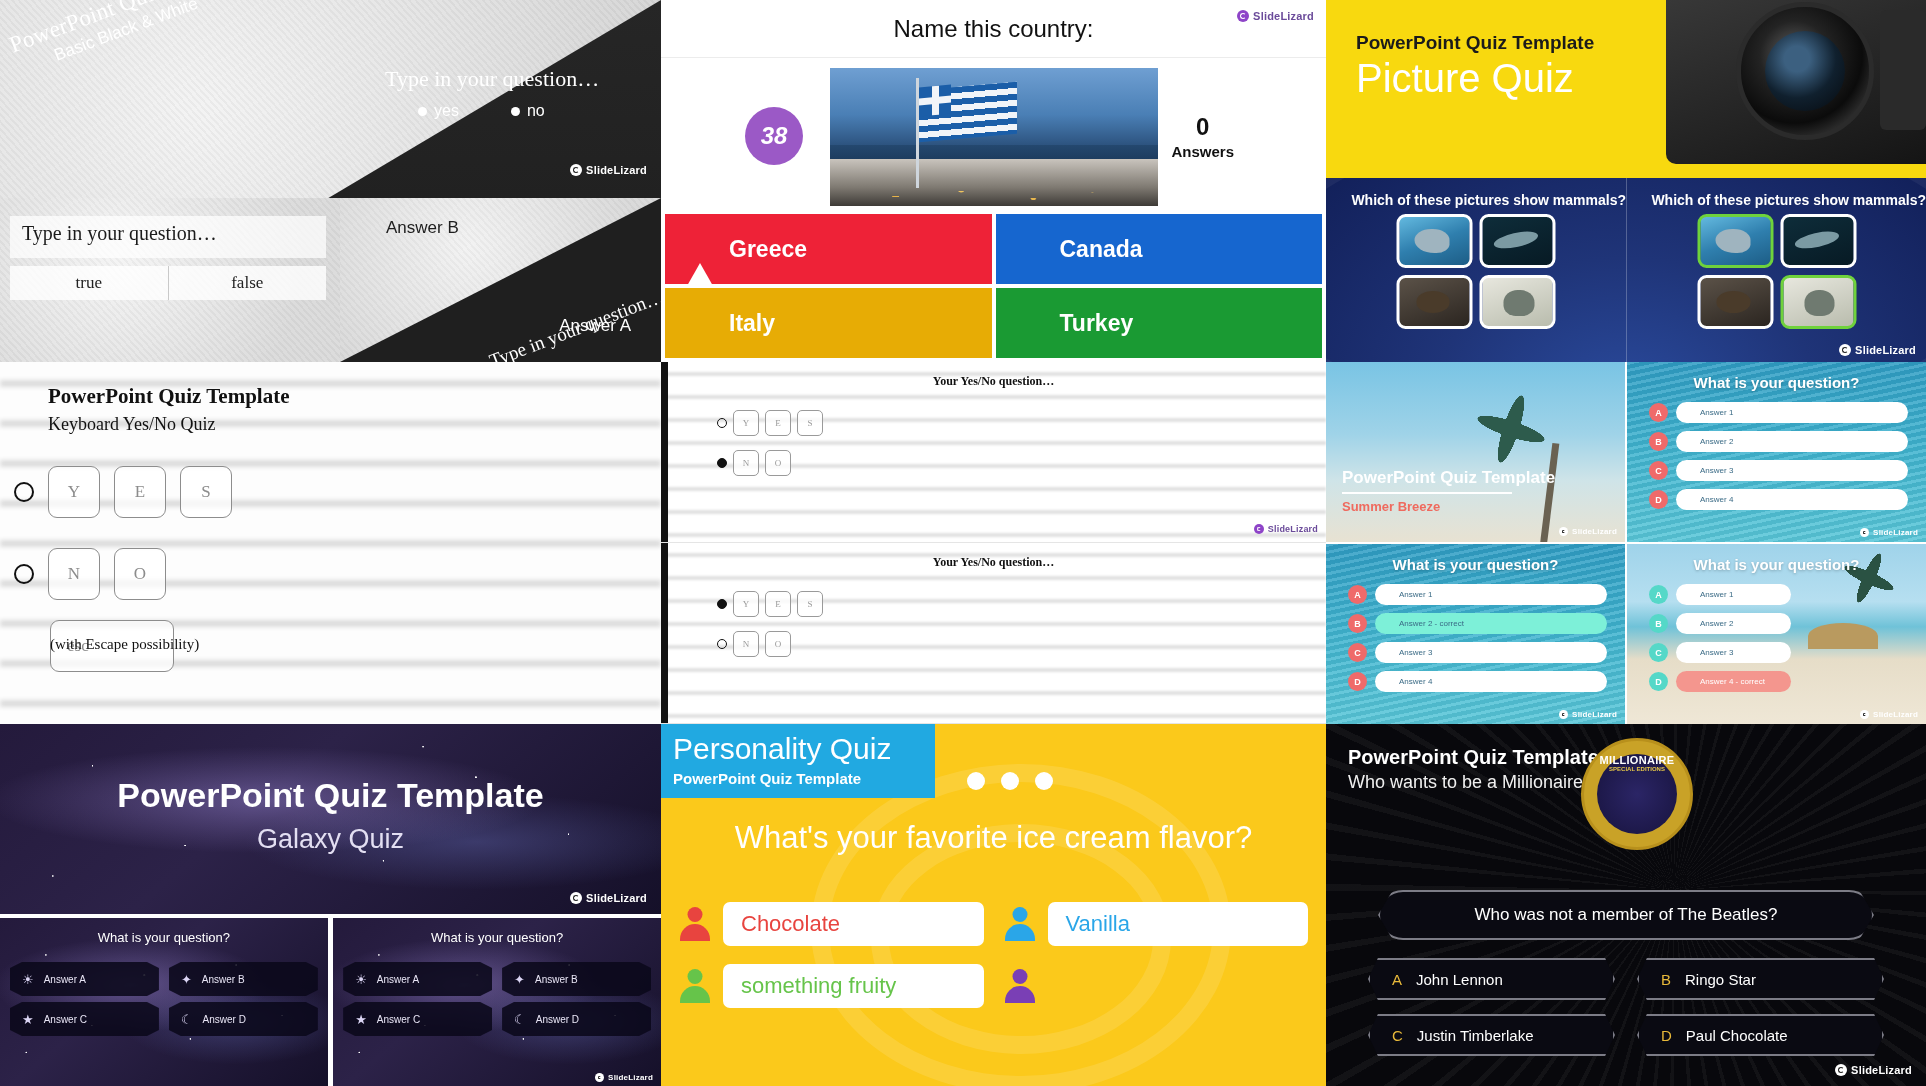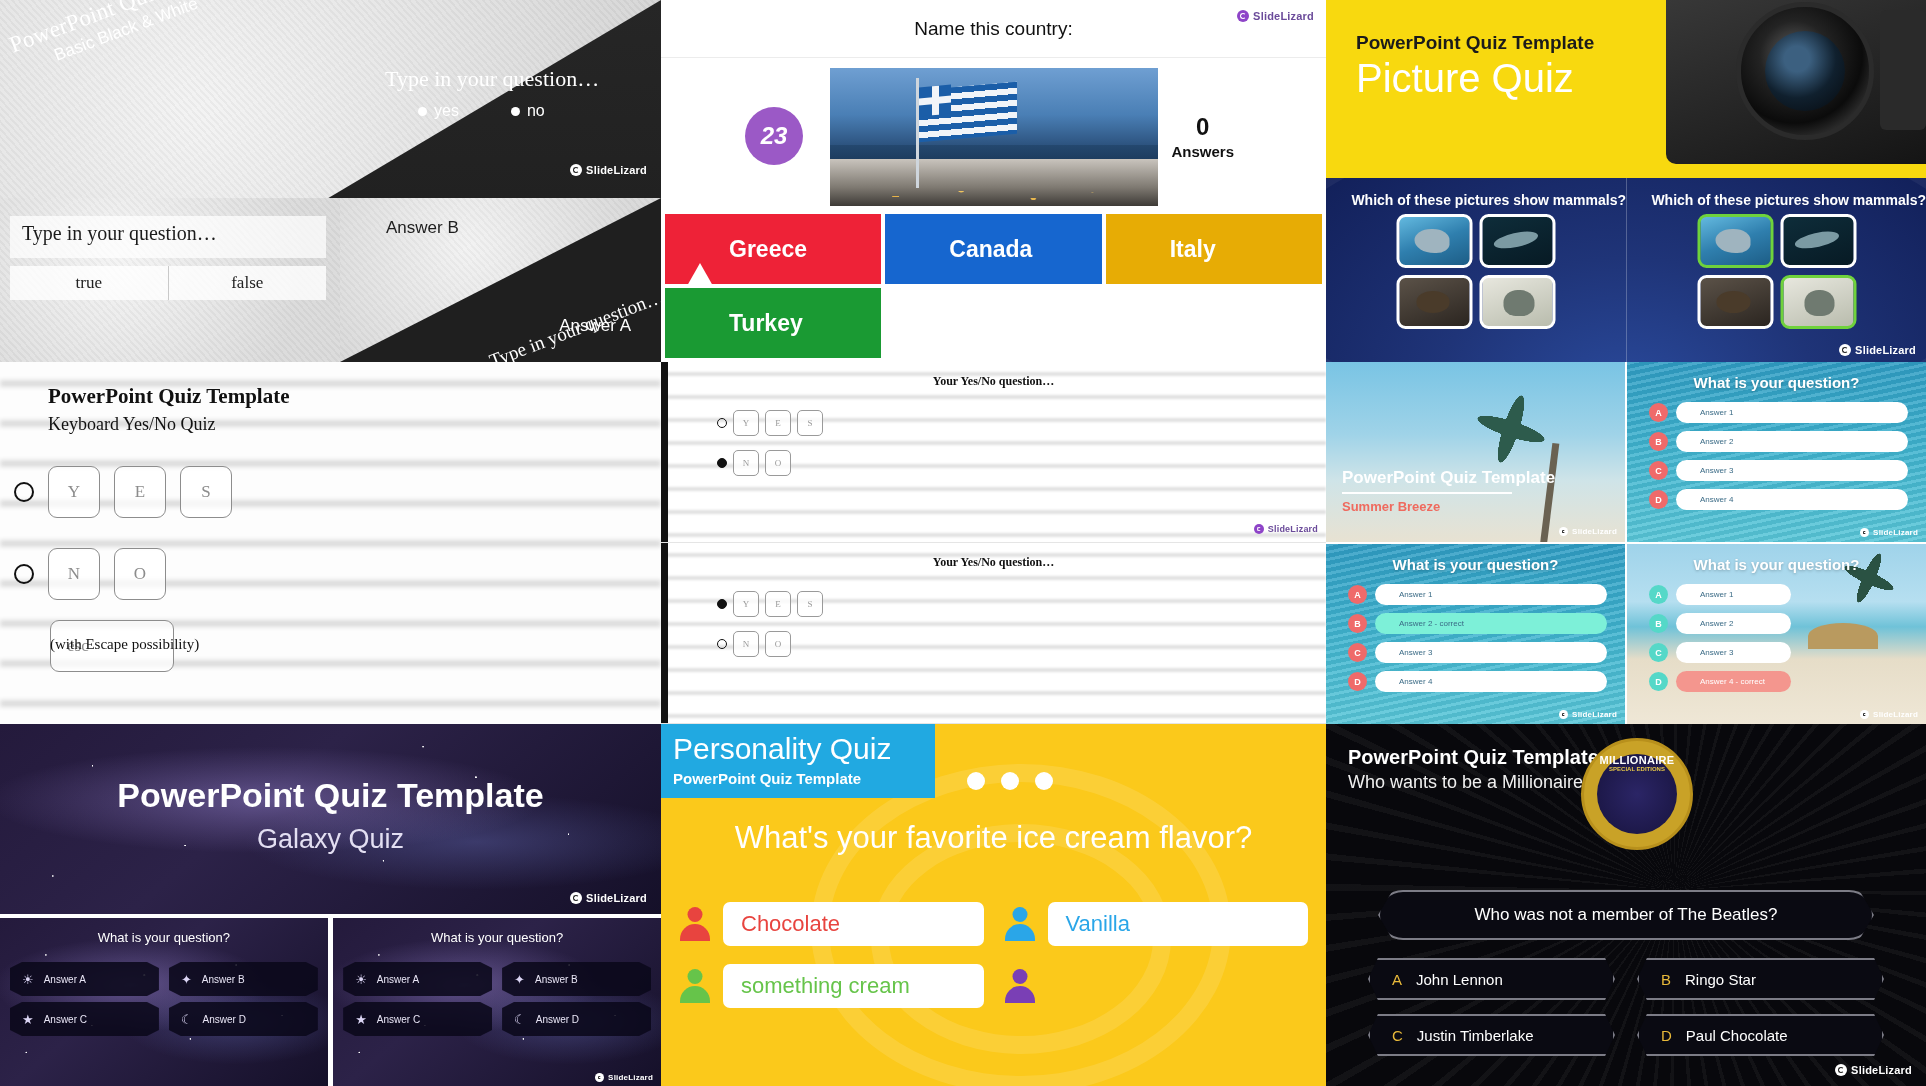--- a/index.html
+++ b/index.html
@@ -122,21 +122,21 @@
     font-family: "Liberation Serif", serif; font-size: 19px; color: #fff;
     transform: rotate(-21deg); transform-origin: right bottom; white-space: nowrap;
   }
 
   
   .ntc { background: #fff; position: absolute; inset: 0; display: flex; flex-direction: column; }
   .ntc-head {
     height: 58px; display: flex; align-items: center; justify-content: center;
     position: relative; border-bottom: 1px solid #ececec;
   }
-  .ntc-head h2 { font-size: 19px; font-weight: 400; color: #111; }
+  .ntc-head h2 { font-size: 24px; font-weight: 400; color: #111; }
   .ntc-mid { flex: 1; display: flex; align-items: center; position: relative; }
   .ntc-badge {
     position: absolute; left: 84px; top: 50%; transform: translateY(-50%);
     width: 58px; height: 58px; border-radius: 50%; background: #9b59c6;
     color: #fff; font-size: 24px; font-weight: bold; font-style: italic;
     display: flex; align-items: center; justify-content: center;
   }
   .ntc-img {
     position: absolute; left: 50%; transform: translateX(-50%); top: 10px;
     width: 328px; height: 138px; overflow: hidden;
@@ -165,21 +165,21 @@
   .ntc-flag .canton {
     position: absolute; left: 3px; top: 4px; width: 32px; height: 29px; background: #1b5ea8;
     transform: skewY(-5deg);
   }
   .ntc-flag .cross-v { position: absolute; left: 16px; top: 4px; width: 7px; height: 29px; background: #f1f4f8; transform: skewY(-5deg);}
   .ntc-flag .cross-h { position: absolute; left: 3px; top: 15px; width: 32px; height: 7px; background: #f1f4f8; transform: skewY(-5deg);}
   .ntc-ans { position: absolute; right: 92px; top: 50%; transform: translateY(-50%); text-align: center; }
   .ntc-ans .num { font-size: 24px; font-weight: bold; color: #111; }
   .ntc-ans .lbl { font-size: 15px; font-weight: bold; color: #111; margin-top: 2px; }
   .ntc-opts {
-    display: grid; grid-template-columns: 1fr 1fr 1fr; gap: 4px;
+    display: grid; grid-template-columns: 1fr 1fr; gap: 4px;
     padding: 0 4px 4px 4px; height: 148px;
   }
   .ntc-opt {
     display: flex; align-items: center; gap: 18px; padding-left: 22px;
     color: #fff; font-size: 23px; font-weight: 600;
   }
   .sh { width: 24px; height: 24px; flex: none; }
   .sh-tri { width: 0; height: 0; border-left: 13px solid transparent; border-right: 13px solid transparent; border-bottom: 23px solid #fff; }
   .sh-dia { width: 20px; height: 20px; background: #fff; transform: rotate(45deg); }
   .sh-cir { width: 23px; height: 23px; border-radius: 50%; background: #fff; }
@@ -454,21 +454,21 @@
   <div class="cell">
     <div class="ntc">
       <div class="ntc-head">
         <h2>Name this country:</h2>
         <div class="slidelizard sl-purple" style="right:12px; top:10px;">
           <span class="sl-mark"></span>
           <span>SlideLizard</span>
         </div>
       </div>
       <div class="ntc-mid">
-        <div class="ntc-badge">23</div>
+        <div class="ntc-badge">38</div>
         <div class="ntc-img">
           <div class="sea"></div>
           <div class="town"></div>
           <div class="ntc-flag">
             <div class="pole"></div>
             <div class="cloth"></div>
             <div class="canton"></div>
             <div class="cross-v"></div>
             <div class="cross-h"></div>
           </div>
@@ -795,21 +795,21 @@
             <span class="head" style="background:#2aa6e8;"></span>
               <span class="body" style="background:#2aa6e8;"></span>
           </span>
           <span class="pz-box" style="color:#2aa6e8;">Vanilla</span>
         </div>
         <div class="pz-opt">
           <span class="person">
             <span class="head" style="background:#66c44a;"></span>
               <span class="body" style="background:#66c44a;"></span>
           </span>
-          <span class="pz-box" style="color:#66c44a;">something cream</span>
+          <span class="pz-box" style="color:#66c44a;">something fruity</span>
         </div>
         <div class="pz-opt">
           <span class="person">
             <span class="head" style="background:#7a3fb5;"></span>
               <span class="body" style="background:#7a3fb5;"></span>
           </span>
         </div>
       </div>
     </div>
   </div>

